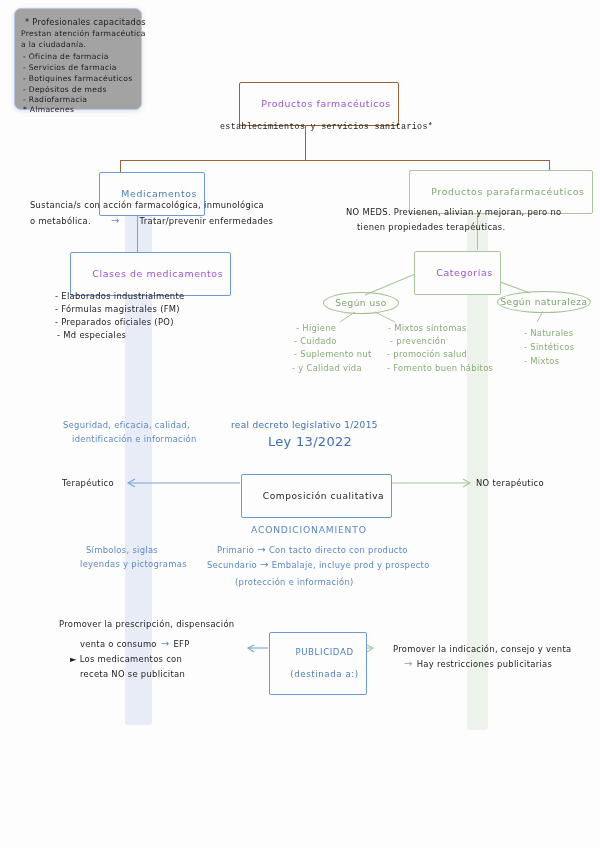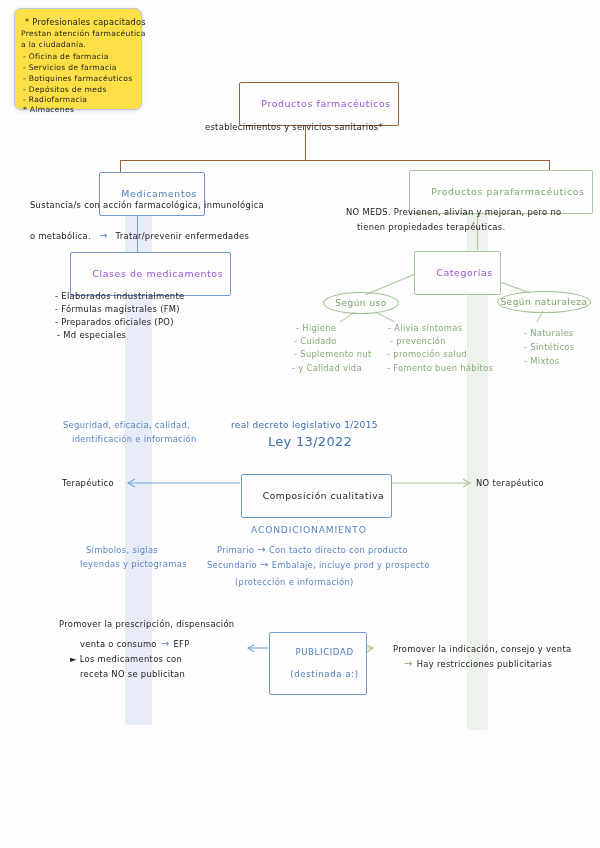--- a/index.html
+++ b/index.html
@@ -59,21 +59,21 @@
   .box.brown  { border-color: #9a6238; }
   .box.blue   { border-color: #6f9ad1; color: #4d7fbd; }
   .box.green  { border-color: #a9c79a; color: #7fa96d; }
   .box.purple-txt { color: #9a55d6; }
 
   
   .note {
     position: absolute;
     border: 1.6px solid #b9c6e6;
     border-radius: 7px;
-    background: #fde047;
+    background: #a3a3a3;
     box-shadow: 0 1px 4px rgba(120,140,190,.28);
   }
 
   
   .ellipse {
     position: absolute;
     border: 1.2px solid #9ec18e;
     border-radius: 50%;
     color: #79a368;
     display: flex;
@@ -147,28 +147,28 @@
     <div class="hw abs" style="left:8px; top:53px; font-size:7.6px;">- Servicios de farmacia</div>
     <div class="hw abs" style="left:8px; top:64px; font-size:7.6px;">- Botiquines farmacéuticos</div>
     <div class="hw abs" style="left:8px; top:75px; font-size:7.6px;">- Depósitos de meds</div>
     <div class="hw abs" style="left:8px; top:85px; font-size:7.6px;">- Radiofarmacia</div>
     <div class="hw abs" style="left:8px; top:95px; font-size:7.6px;">* Almacenes</div>
   </div>
 
   <div class="box brown purple-txt" style="left:239px; top:82px;">
     <span>Productos farmacéuticos</span>
   </div>
-  <div class="hw abs" style="left:205px; top:121px;">establecimientos y servicios sanitarios*</div>
+  <div class="hw abs" style="left:220px; top:121px;font-family:Liberation Mono, monospace;">establecimientos y servicios sanitarios*</div>
 
   <div class="box blue" style="left:99px; top:172px;">
     <span>Medicamentos</span>
   </div>
 
   <div class="hw abs" style="left:30px; top:199px;">Sustancia/s con acción farmacológica, inmunológica</div>
-  <div class="abs" style="left:30px; top:230px; display:flex; align-items:flex-end; gap:8px;">
+  <div class="abs" style="left:30px; top:215px; display:flex; align-items:flex-end; gap:20px;">
     <span class="hw">o metabólica.</span>
     <span class="hw blue" style="font-size:10px;">→</span>
     <span class="hw">Tratar/prevenir enfermedades</span>
   </div>
 
   <div class="box blue purple-txt" style="left:70px; top:252px;">
     <span>Clases de medicamentos</span>
   </div>
 
   <div class="hw abs" style="left:55px; top:290px;">- Elaborados industrialmente</div>
@@ -192,21 +192,21 @@
   </div>
   <div class="ellipse" style="left:497px; top:291px; width:92px; height:20px;">
     <span>Según naturaleza</span>
   </div>
 
   <div class="hw green abs" style="left:296px; top:322px;">- Higiene</div>
   <div class="hw green abs" style="left:294px; top:335px;">- Cuidado</div>
   <div class="hw green abs" style="left:294px; top:348px;">- Suplemento nut</div>
   <div class="hw green abs" style="left:292px; top:362px;">- y Calidad vida</div>
 
-  <div class="hw green abs" style="left:388px; top:322px;">- Alivia síntomas</div>
+  <div class="hw green abs" style="left:388px; top:322px;">- Mixtos síntomas</div>
   <div class="hw green abs" style="left:390px; top:335px;">- prevención</div>
   <div class="hw green abs" style="left:387px; top:348px;">- promoción salud</div>
   <div class="hw green abs" style="left:387px; top:362px;text-align:center;">- Fomento buen hábitos</div>
 
   <div class="hw green abs" style="left:524px; top:327px;">- Naturales</div>
   <div class="hw green abs" style="left:524px; top:341px;">- Sintéticos</div>
   <div class="hw green abs" style="left:524px; top:355px;">- Mixtos</div>
 
   <div class="hw blue abs" style="left:63px; top:419px;">Seguridad, eficacia, calidad,</div>
   <div class="hw blue abs" style="left:72px; top:433px;">identificación e información</div>

